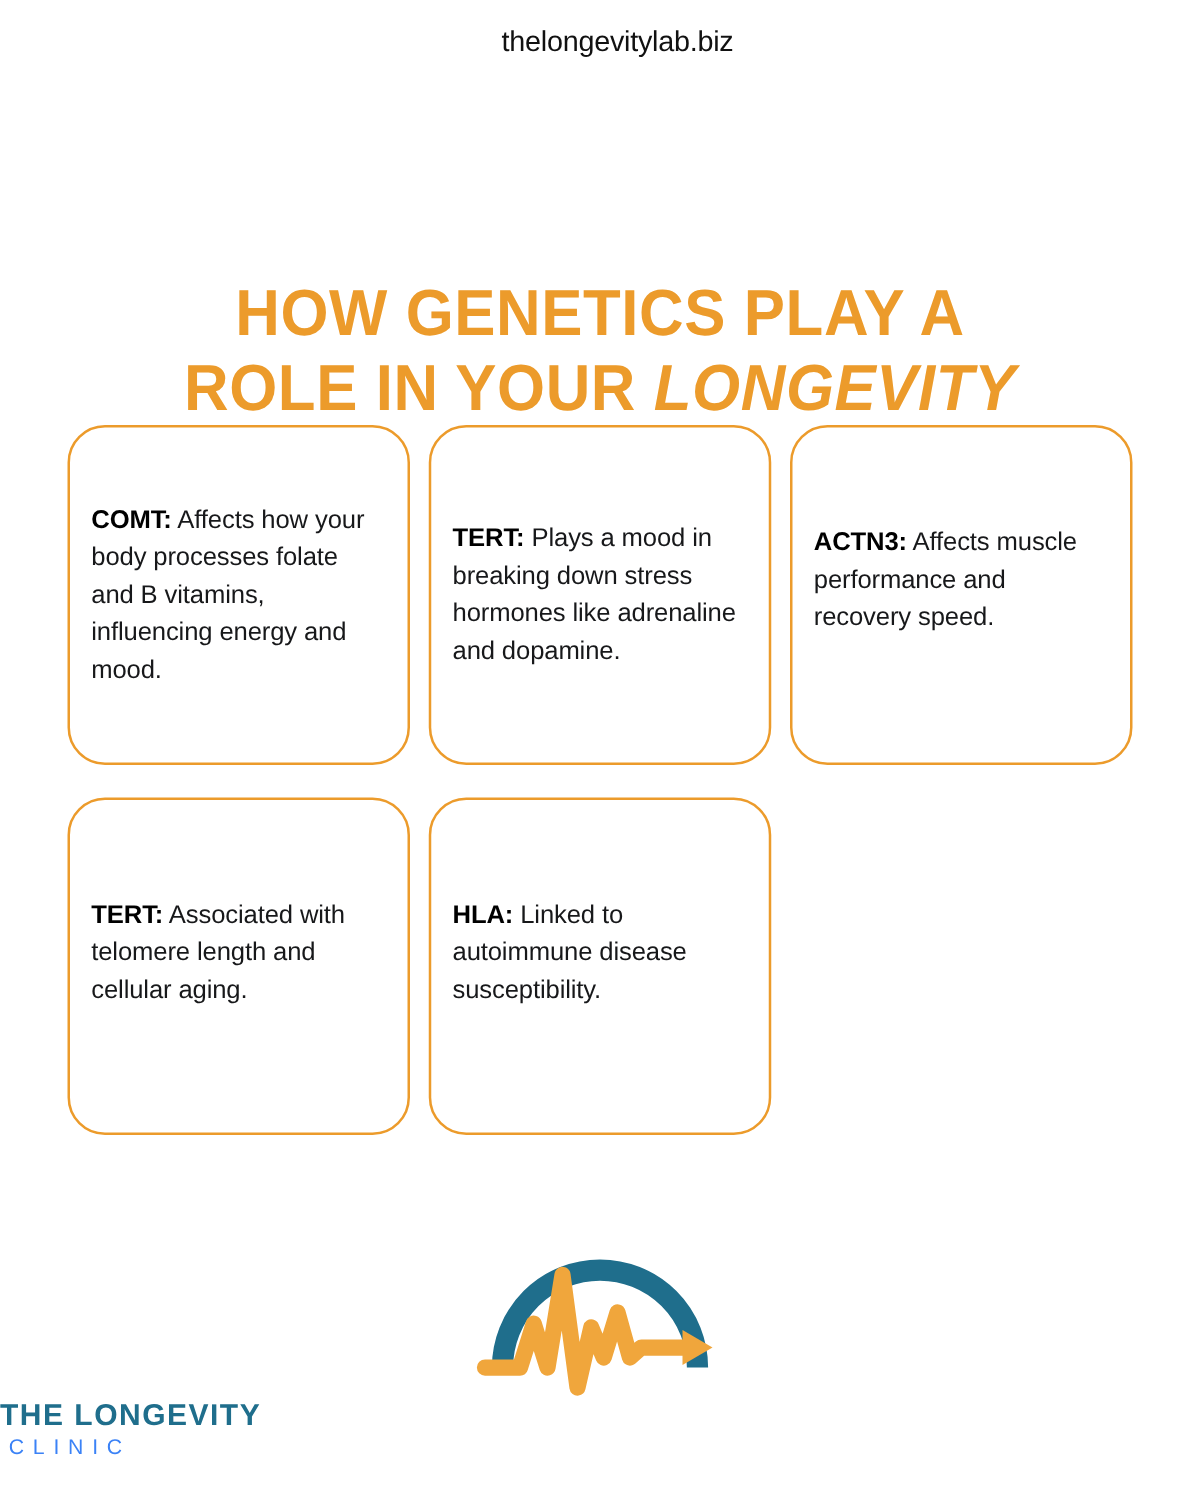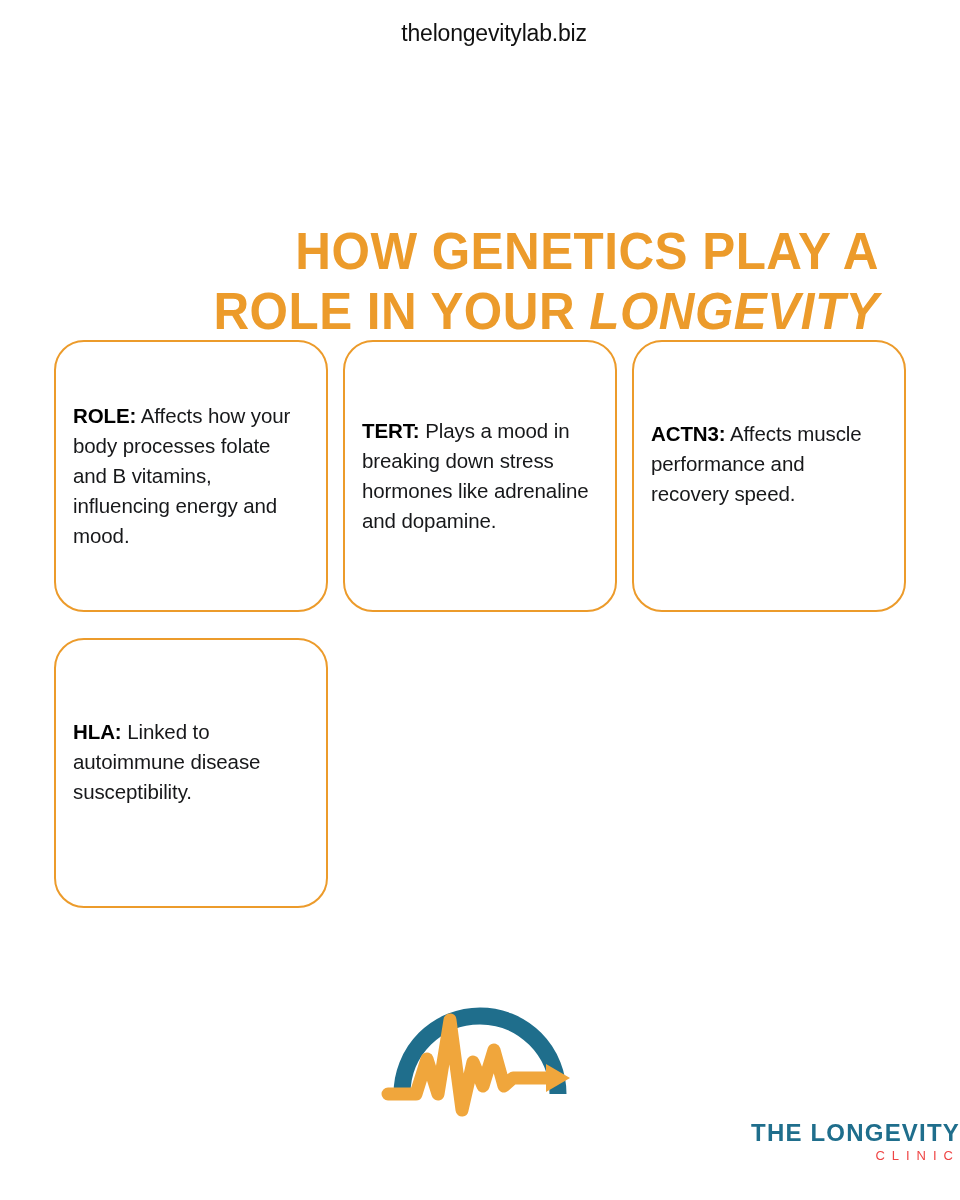--- a/index.html
+++ b/index.html
@@ -30,21 +30,21 @@
     letter-spacing: -0.2px;
     color: #111111;
   }
 
   
   .headline {
     position: absolute;
     top: 190px;
     left: 60px;
     width: 840px;
-    text-align: right;
+    text-align: center;
     color: #EC9B2B;
     font-family: "Liberation Sans Narrow", "Liberation Sans", sans-serif;
     font-weight: bold;
     font-size: 52px;
     line-height: 1.0;
     letter-spacing: 0.5px;
     text-transform: uppercase;
   }
   .headline .line {
     display: block;
@@ -91,70 +91,73 @@
     font-weight: bold;
     color: #000000;
   }
 
   
   .logo {
     position: absolute;
     left: 0;
     top: 1006px;
     width: 960px;
-    text-align: right;
+    text-align: left;
   }
   .logo-mark {
     display: block;
     margin: 0 auto;
   }
   .logo-wordmark {
     margin-top: 2px;
     font-family: "Liberation Sans", sans-serif;
     font-weight: bold;
     font-size: 24px;
     letter-spacing: 1.2px;
     color: #1F6E8C;
     line-height: 1.05;
   }
   .logo-sub {
     margin-top: 3px;
     font-family: "Liberation Sans", sans-serif;
     font-weight: normal;
-    font-size: 13px;
+    font-size: 17px;
     letter-spacing: 7px;
-    color: #ef4444;
+    color: #3b82f6;
     padding-left: 7px;
   }
 </style>
 </head>
 <body>
 
 <div class="site-handle">thelongevitylab.biz</div>
 
 <h1 class="headline">
   <span class="line line1">HOW GENETICS PLAY A</span>
   <span class="line line2"><span>ROLE IN YOUR </span><span class="em">LONGEVITY</span></span>
 </h1>
 
 <div class="card-grid">
 
   <div class="gene-card row1">
-    <p class="card-text"><span class="gene">ROLE:</span><span> Affects how your body processes folate and B vitamins, influencing energy and mood.</span></p>
+    <p class="card-text"><span class="gene">COMT:</span><span> Affects how your body processes folate and B vitamins, influencing energy and mood.</span></p>
   </div>
 
 
   <div class="gene-card row1">
     <p class="card-text"><span class="gene">TERT:</span><span> Plays a mood in breaking down stress hormones like adrenaline and dopamine.</span></p>
   </div>
 
   <div class="gene-card row2">
     <p class="card-text"><span class="gene">ACTN3:</span><span> Affects muscle performance and recovery speed.</span></p>
   </div>
 
+  <div class="gene-card row2">
+    <p class="card-text"><span class="gene">TERT:</span><span> Associated with telomere length and cellular aging.</span></p>
+  </div>
 
   <div class="gene-card row2">
     <p class="card-text"><span class="gene">HLA:</span><span> Linked to autoimmune disease susceptibility.</span></p>
   </div>
 
 </div>
 
 <div class="logo">
   <svg class="logo-mark" width="200" height="112" viewBox="0 0 200 112">
 

